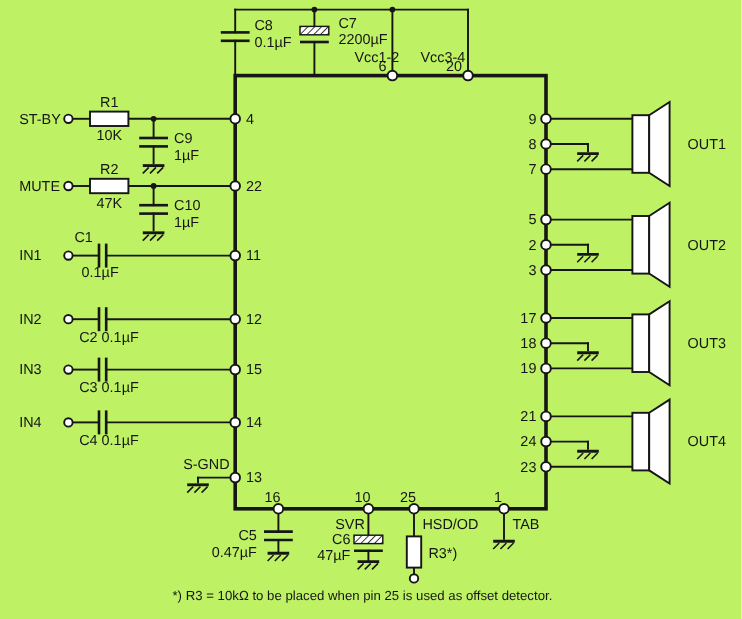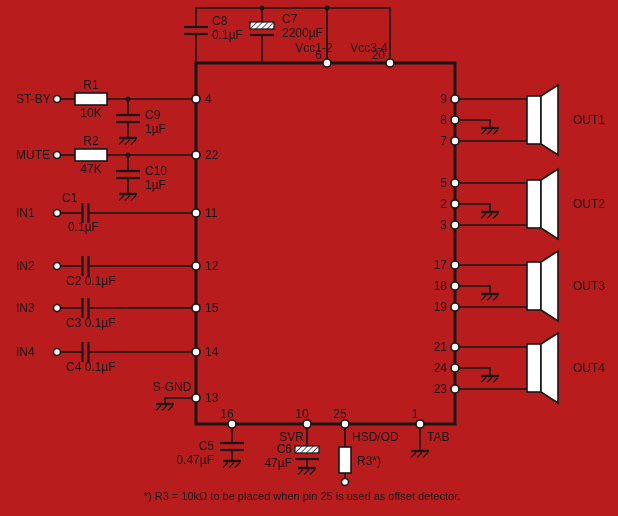--- a/index.html
+++ b/index.html
@@ -1,16 +1,16 @@
 <!DOCTYPE html>
 <html><head>
 <meta charset="utf-8">
 <style>
   html,body{margin:0;padding:0;background:#fff;}
-  .page{width:618px;height:516px;position:relative;background:#b91c1c;overflow:hidden;
+  .page{width:618px;height:516px;position:relative;background:#bef264;overflow:hidden;
         font-family:"Liberation Sans",sans-serif;}
   svg text{font-family:"Liberation Sans",sans-serif;font-size:12px;fill:#161616;}
   svg text.mid{text-anchor:middle;}
   svg text.end{text-anchor:end;}
   svg text.note{font-size:11px;}
   .w line{stroke:#161616;stroke-width:1.6;stroke-linecap:square;fill:none;}
   .comp{fill:#fff;stroke:#161616;stroke-width:1.6;}
   .body{fill:none;stroke:#161616;stroke-width:3;}
   circle.pin{fill:#fff;stroke:#161616;stroke-width:1.6;}
   circle.dot{fill:#161616;stroke:none;}

